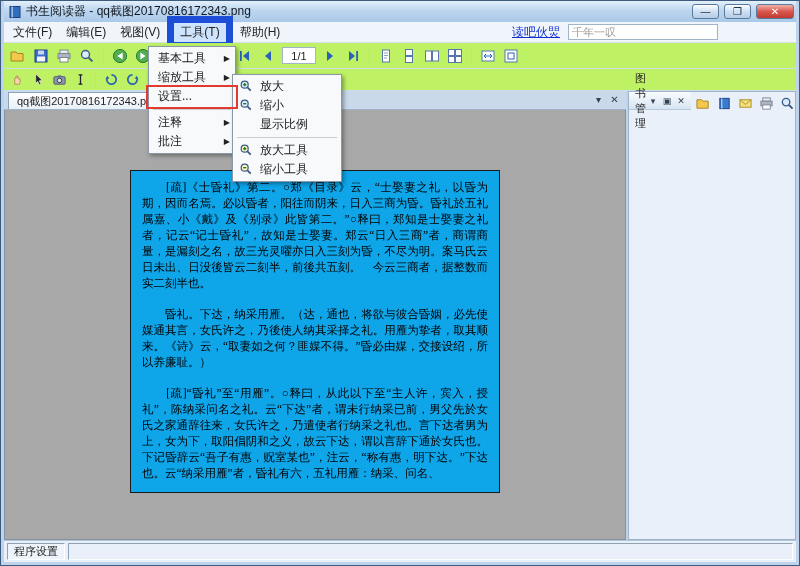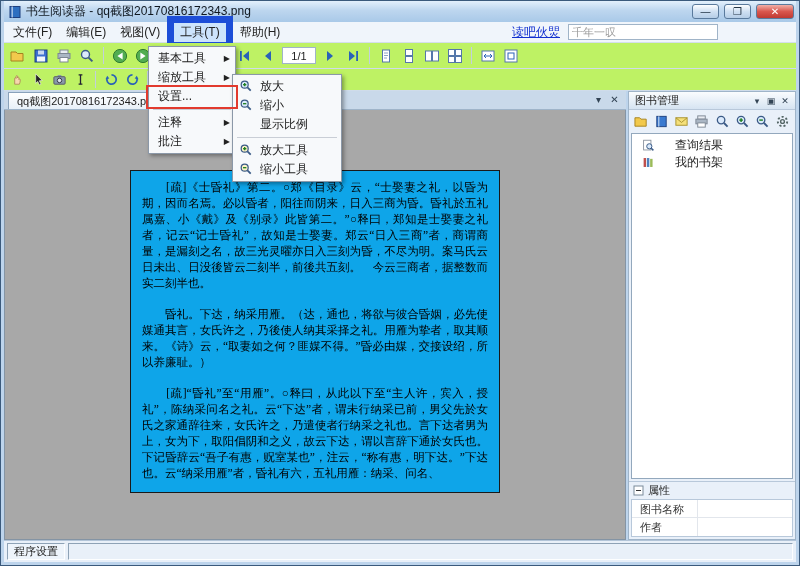--- a/index.html
+++ b/index.html
@@ -50,21 +50,21 @@
 .tab-spacer { flex:1; }
 .tab-btn { width:15px; height:15px; display:flex; align-items:center; justify-content:center; font-size:10px; color:#345; cursor:default; margin:0 1px 2px 0; }
 .content { flex:1; background:#a8a8a8; border:1px solid #8494a4; border-top:none; overflow:hidden;
   display:flex; justify-content:center; align-items:flex-start; }
 .doc { width:370px; margin-top:60px; background:#0ea5e9; border:1px solid #1a1a1a; padding:8px 11px 11px;
   font-family:"Liberation Serif","DejaVu Serif",serif; font-size:11.5px; line-height:16px; color:#000; text-align:justify; }
 .doc p { margin:0 0 15px; }
 .doc p:last-child { margin-bottom:0; }
 
 
-.rpanel { width:168px; margin-left:2px; background:#e9f0f9; border:1px solid #9fb4c9; display:flex; flex-direction:column; }
+.rpanel { width:168px; margin-left:2px; background:#e9f0f9; border:1px solid #9fb4c9; display:flex; flex-direction:row; }
 .rp-header { height:18px; display:flex; align-items:center; padding:0 3px 0 6px;
   background:linear-gradient(#fafcfe,#d6e4f2); border-bottom:1px solid #b8c8da; font-size:11px; }
 .rp-header .hd-title { flex:1; }
 .rp-hbtn { width:14px; height:13px; display:flex; align-items:center; justify-content:center; font-size:9px; color:#345; cursor:default; }
 .rp-toolbar { height:22px; display:flex; align-items:center; gap:2px; padding:0 3px; }
 .rp-toolbar .tbtn { width:19px; height:19px; }
 .rp-tree { flex:1; background:#fff; border:1px solid #93a8bd; margin:1px 2px 2px; padding:3px 2px; overflow:hidden; }
 .tree-item { display:flex; align-items:center; gap:20px; height:17px; padding-left:8px; font-size:12px; white-space:nowrap; cursor:default; }
 .props { border-top:1px solid #b8c8da; }
 .props-header { height:17px; display:flex; align-items:center; gap:4px; padding:0 4px; font-size:11px; background:#e9f0f9; }

